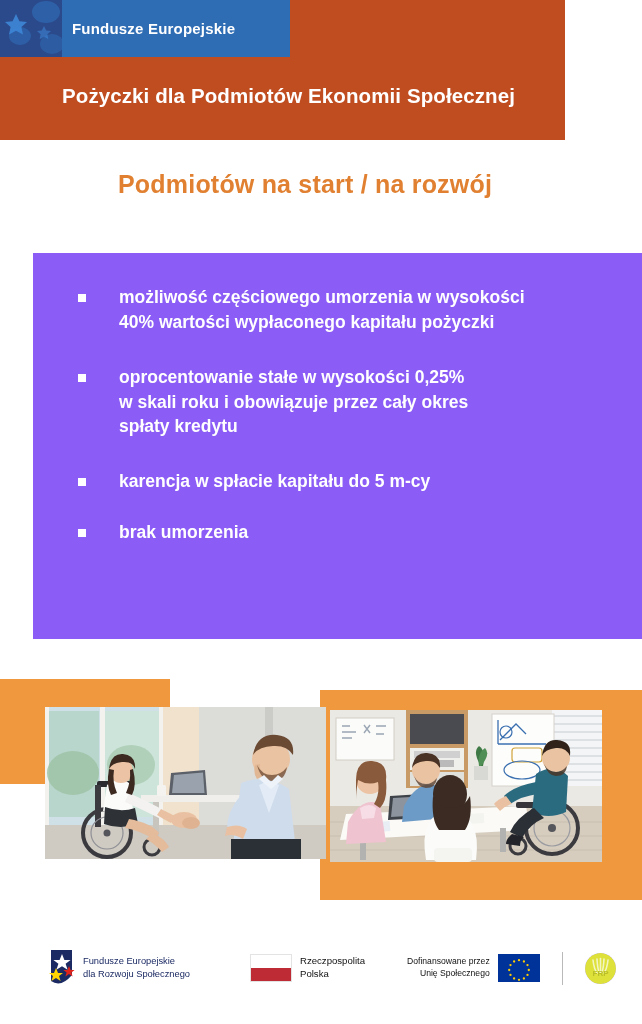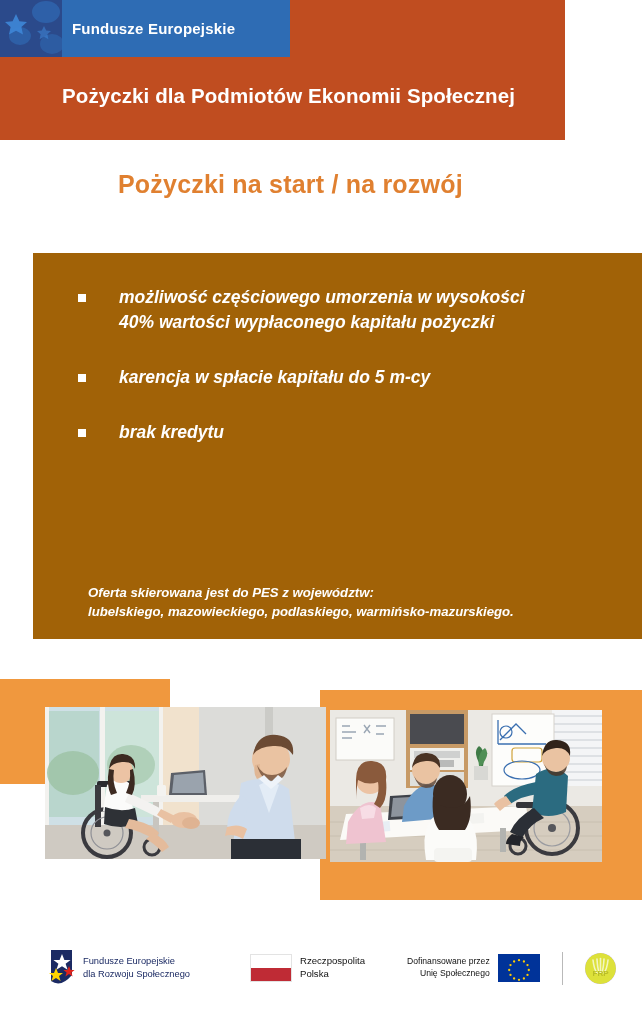--- a/index.html
+++ b/index.html
@@ -88,22 +88,21 @@
     white-space: nowrap;
   }
 
   
   .main-panel {
     position: absolute;
     left: 33px;
     top: 253px;
     width: 609px;
     height: 386px;
-    background: #a16207;
-    font-style: italic;
+    background: #8b5cf6;
   }
 
   .bullets {
     position: absolute;
     left: 45px;
     top: 32px;
     width: 540px;
     margin: 0;
     padding: 0;
     list-style: none;
@@ -293,42 +292,46 @@
           <path d="M16 14 L19.4 21.2 L27 22 L21.4 27 L23 34.6 L16 30.8 L9 34.6 L10.6 27 L5 22 L12.6 21.2 Z" fill="#3d84d4" opacity="0.95"></path>
           <path d="M44 26 L46.2 30.6 L51 31.1 L47.4 34.3 L48.4 39.2 L44 36.7 L39.6 39.2 L40.6 34.3 L37 31.1 L41.8 30.6 Z" fill="#3d84d4" opacity="0.6"></path>
         </svg>
       </div>
       <div class="fe-banner-label">Fundusze Europejskie</div>
     </div>
 
     <div class="header-title">Pożyczki dla Podmiotów Ekonomii Społecznej</div>
   </div>
 
-  <div class="subtitle">Pożyczki na start / na rozwój</div>
+  <div class="subtitle">Podmiotów na start / na rozwój</div>
 
   <div class="main-panel">
 
     <ul class="bullets">
       <li class="bullet">
         <span class="bullet-marker"></span>
         <span class="bullet-text">możliwość częściowego umorzenia w wysokości
 40% wartości wypłaconego kapitału pożyczki</span>
       </li>
       <li class="bullet">
         <span class="bullet-marker"></span>
+        <span class="bullet-text">oprocentowanie stałe w wysokości 0,25%
+w skali roku i obowiązuje przez cały okres
+spłaty kredytu</span>
+      </li>
+      <li class="bullet">
+        <span class="bullet-marker"></span>
         <span class="bullet-text">karencja w spłacie kapitału do 5 m-cy</span>
       </li>
       <li class="bullet">
         <span class="bullet-marker"></span>
-        <span class="bullet-text">brak kredytu</span>
+        <span class="bullet-text">brak umorzenia</span>
       </li>
     </ul>
 
-    <div class="regions">Oferta skierowana jest do PES z województw:
-lubelskiego, mazowieckiego, podlaskiego, warmińsko-mazurskiego.</div>
 
   </div>
 
   <div class="accent-left"></div>
   <div class="accent-right"></div>
 
   <div class="photo photo-left">
     <svg class="photo-scene" viewBox="0 0 281 152" preserveAspectRatio="xMidYMid slice" aria-hidden="true">
       <rect width="281" height="152" fill="#e9e7e3"></rect>
 

